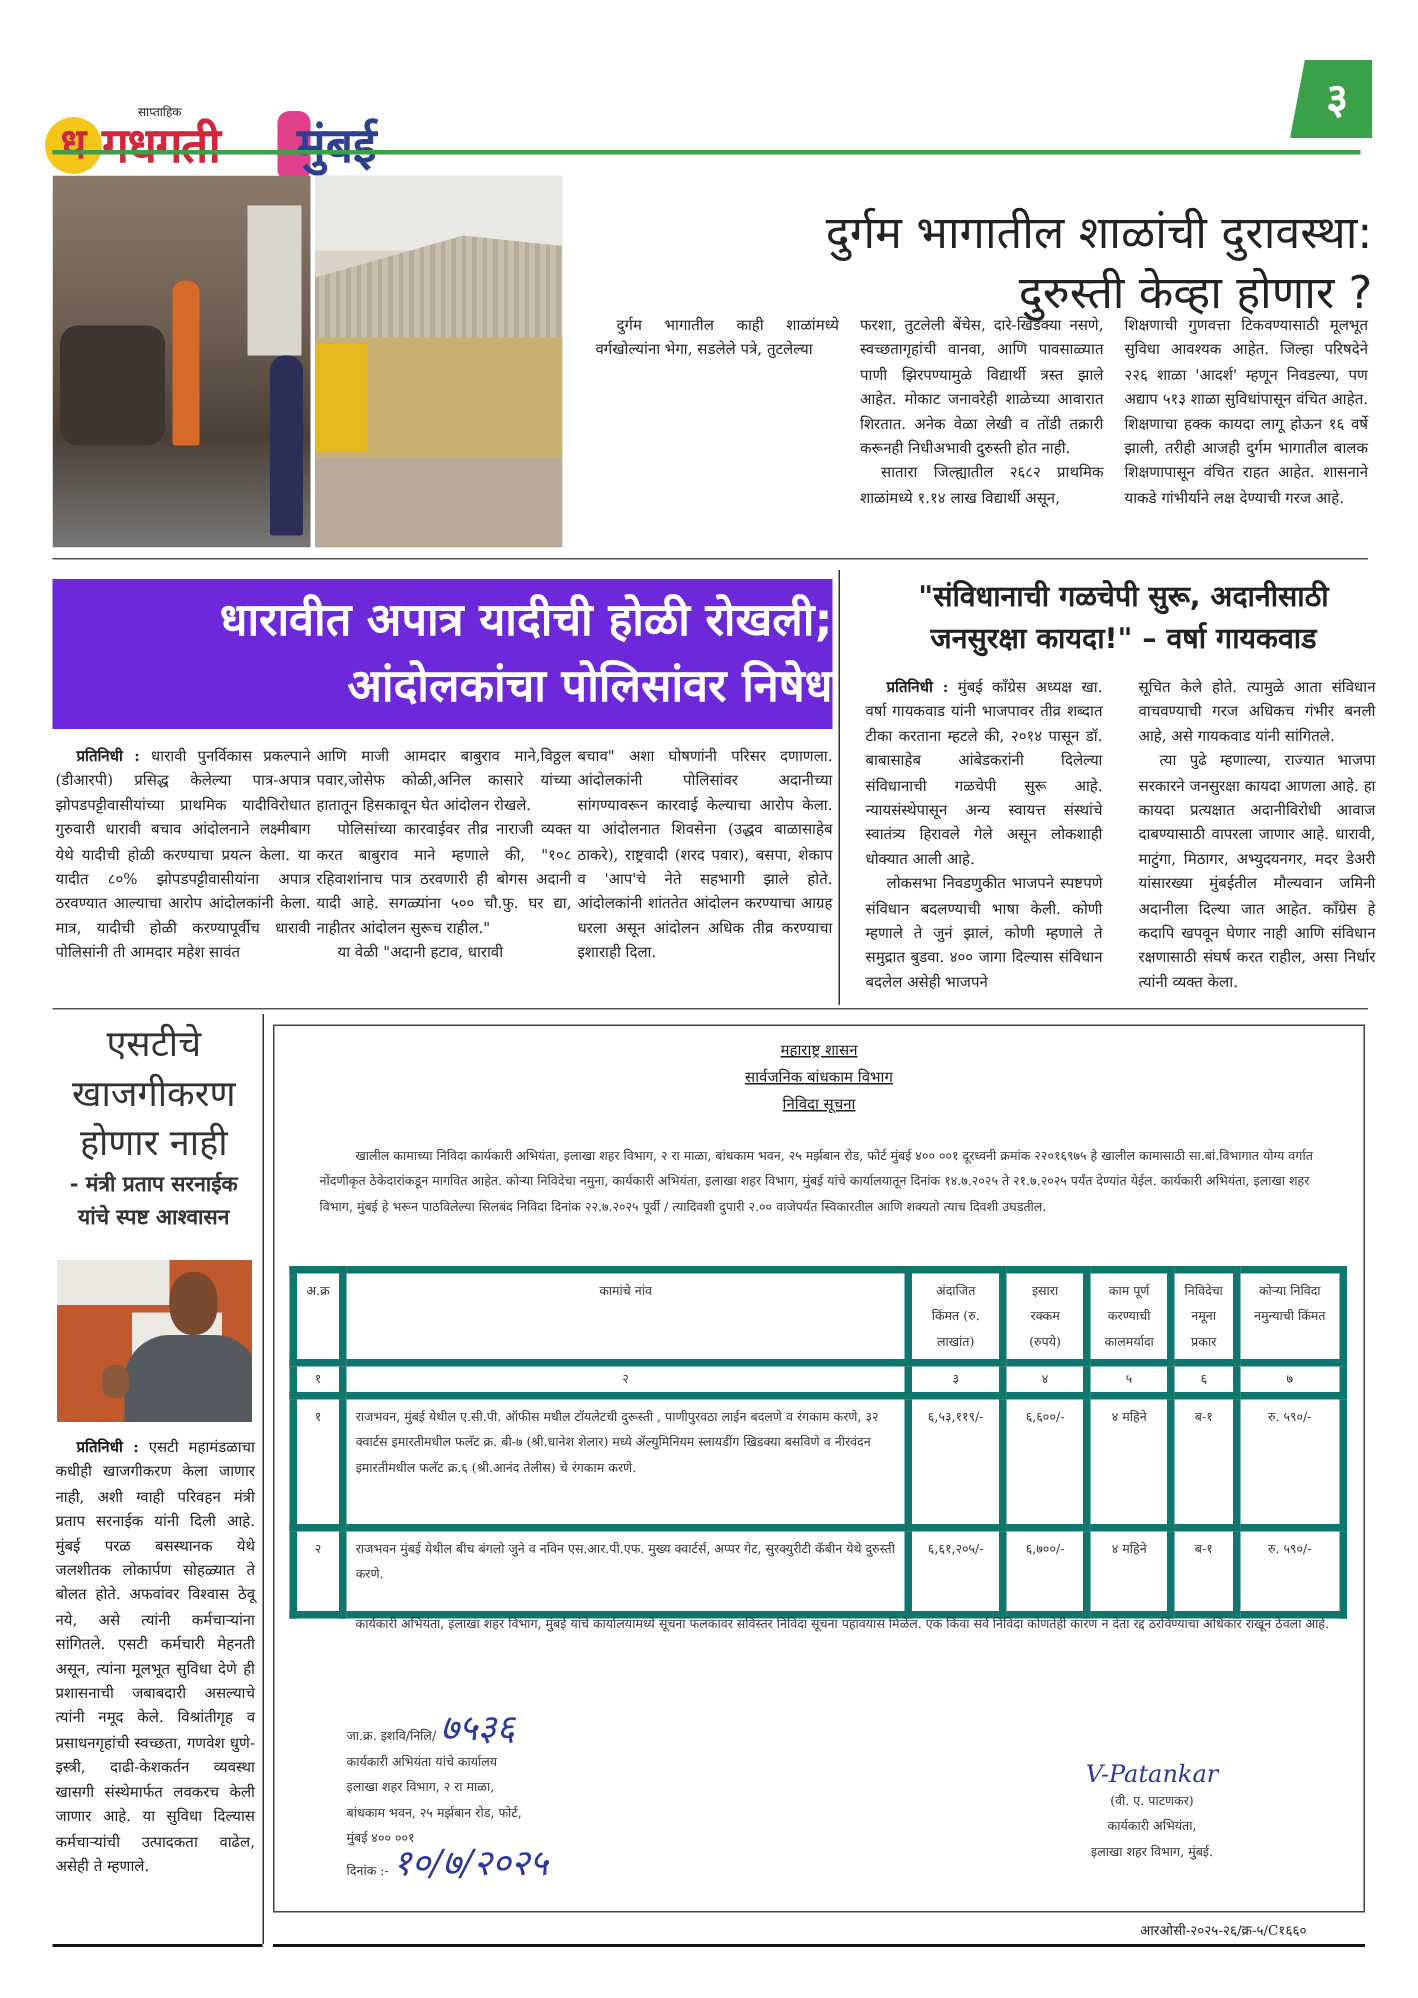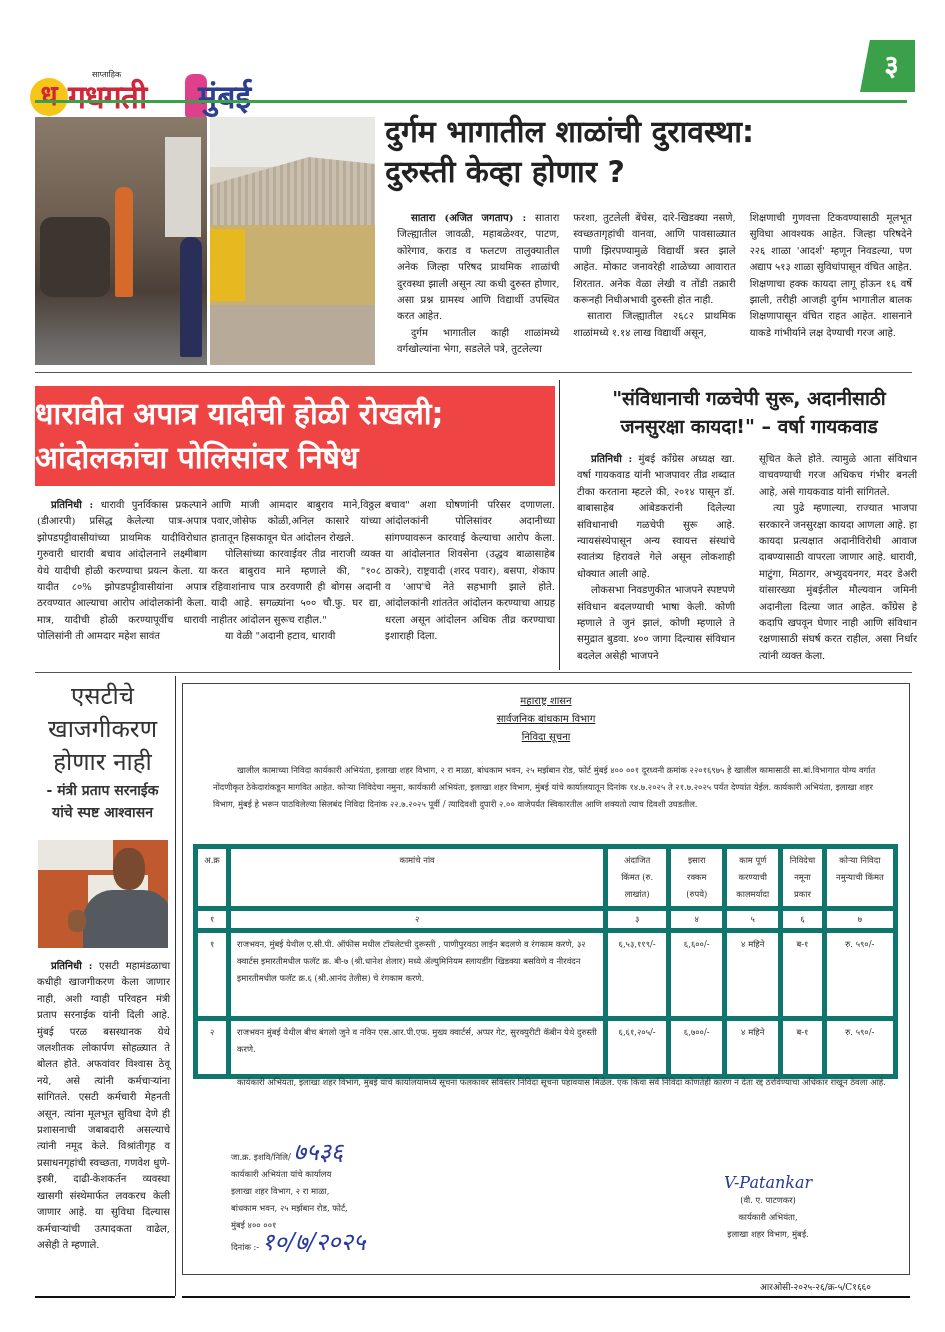--- a/index.html
+++ b/index.html
@@ -25,30 +25,30 @@
   .photo1 .p-left .fig1 { position: absolute; left: 80px; top: 70px; width: 18px; height: 110px; background: #d66a2a; border-radius: 8px 8px 2px 2px; }
   .photo1 .p-left .fig2 { position: absolute; left: 145px; top: 120px; width: 22px; height: 120px; background: #2a2f5a; border-radius: 10px 10px 2px 2px; }
   .photo1 .p-left .kids { position: absolute; left: 5px; top: 100px; width: 70px; height: 80px; background: #3d3630; border-radius: 12px; }
   .photo1 .p-right { position: absolute; left: 175px; top: 0; width: 165px; height: 248px; background: #d8d2c7; }
   .photo1 .p-right .sky { position: absolute; left: 0; top: 0; width: 165px; height: 50px; background: #e8e8e4; }
   .photo1 .p-right .roof { position: absolute; left: 0; top: 40px; width: 165px; height: 70px; background: repeating-linear-gradient(90deg,#b8ac98 0 3px,#c9bfae 3px 7px); clip-path: polygon(0 40%, 60% 0, 100% 10%, 100% 100%, 0 100%); }
   .photo1 .p-right .wall { position: absolute; left: 0; top: 108px; width: 165px; height: 80px; background: #c8b070; }
   .photo1 .p-right .curtain { position: absolute; left: 0; top: 112px; width: 35px; height: 72px; background: #e8b820; }
   .photo1 .p-right .ground { position: absolute; left: 0; top: 188px; width: 165px; height: 60px; background: #b8aa98; }
 
-  .h1 { position: absolute; left: 385px; top: 112px; width: 530px; text-align: left; font-size: 30px; font-weight: bold; line-height: 40px; color: #222; }
+  .h1 { position: absolute; left: 385px; top: 136px; width: 530px; text-align: right; font-size: 30px; font-weight: normal; line-height: 40px; color: #222; }
   .cols3 { position: absolute; left: 397px; top: 210px; width: 515px; display: flex; gap: 14px; }
   .col { flex: 1; font-family: "DejaVu Serif", serif; font-size: 10px; line-height: 16.4px; text-align: justify; color: #222; }
   .col p { text-indent: 14px; }
   .col b { font-weight: bold; }
 
   .rule-h { position: absolute; height: 1px; background: #555; }
 
   
-  .red-banner { position: absolute; left: 35px; top: 386px; width: 520px; height: 100px; background: #ef4444; color: #fff; font-size: 30px; font-weight: bold; text-align: left; line-height: 44px; padding-top: 6px; }
+  .red-banner { position: absolute; left: 35px; top: 386px; width: 520px; height: 100px; background: #6d28d9; color: #fff; font-size: 30px; font-weight: bold; text-align: right; line-height: 44px; padding-top: 6px; }
   .cols3b { position: absolute; left: 37px; top: 497px; width: 518px; display: flex; gap: 4px; }
 
   
   .h3 { position: absolute; left: 563px; top: 384px; width: 372px; text-align: center; font-size: 19px; line-height: 28px; color: #222; }
   .cols2 { position: absolute; left: 577px; top: 451px; width: 340px; display: flex; gap: 24px; }
 
   .vr { position: absolute; width: 1px; background: #333; }
 
   
   .h4 { position: absolute; left: 35px; top: 680px; width: 135px; text-align: center; }
@@ -113,21 +113,20 @@
     <div class="curtain"></div>
     <div class="ground"></div>
   </div>
 </div>
 <h1 class="h1">
   <div>दुर्गम भागातील शाळांची दुरावस्था:</div>
   <div>दुरुस्ती केव्हा होणार ?</div>
 </h1>
 <div class="cols3">
   <div class="col">
-    <p><b>सातारा (अजित जगताप) :</b> <span>सातारा जिल्ह्यातील जावळी, महाबळेश्वर, पाटण, कोरेगाव, कराड व फलटण तालुक्यातील अनेक जिल्हा परिषद प्राथमिक शाळांची दुरवस्था झाली असून त्या कधी दुरुस्त होणार, असा प्रश्न ग्रामस्थ आणि विद्यार्थी उपस्थित करत आहेत.</span></p>
     <p>दुर्गम भागातील काही शाळांमध्ये वर्गखोल्यांना भेगा, सडलेले पत्रे, तुटलेल्या</p>
   </div>
   <div class="col">
     <p style="text-indent:0">फरशा, तुटलेली बेंचेस, दारे-खिडक्या नसणे, स्वच्छतागृहांची वानवा, आणि पावसाळ्यात पाणी झिरपण्यामुळे विद्यार्थी त्रस्त झाले आहेत. मोकाट जनावरेही शाळेच्या आवारात शिरतात. अनेक वेळा लेखी व तोंडी तक्रारी करूनही निधीअभावी दुरुस्ती होत नाही.</p>
     <p>सातारा जिल्ह्यातील २६८२ प्राथमिक शाळांमध्ये १.१४ लाख विद्यार्थी असून,</p>
   </div>
   <div class="col">
     <p style="text-indent:0">शिक्षणाची गुणवत्ता टिकवण्यासाठी मूलभूत सुविधा आवश्यक आहेत. जिल्हा परिषदेने २२६ शाळा 'आदर्श' म्हणून निवडल्या, पण अद्याप ५१३ शाळा सुविधांपासून वंचित आहेत. शिक्षणाचा हक्क कायदा लागू होऊन १६ वर्षे झाली, तरीही आजही दुर्गम भागातील बालक शिक्षणापासून वंचित राहत आहेत. शासनाने याकडे गांभीर्याने लक्ष देण्याची गरज आहे.</p>
   </div>
 </div>

